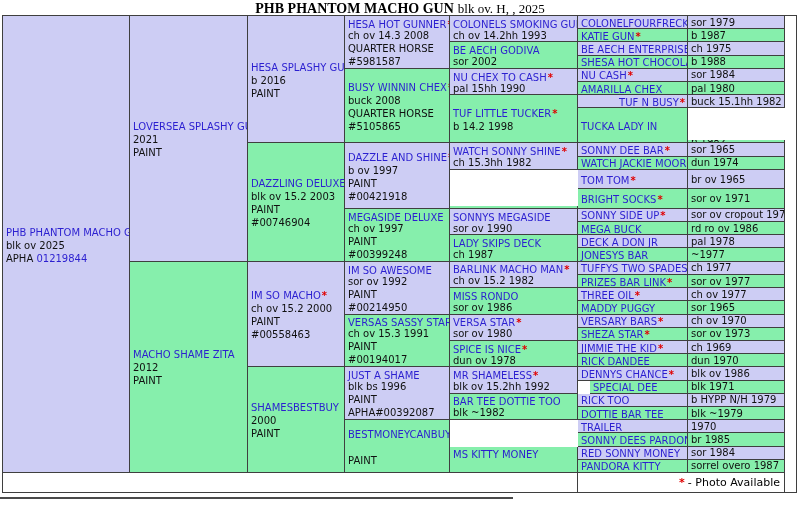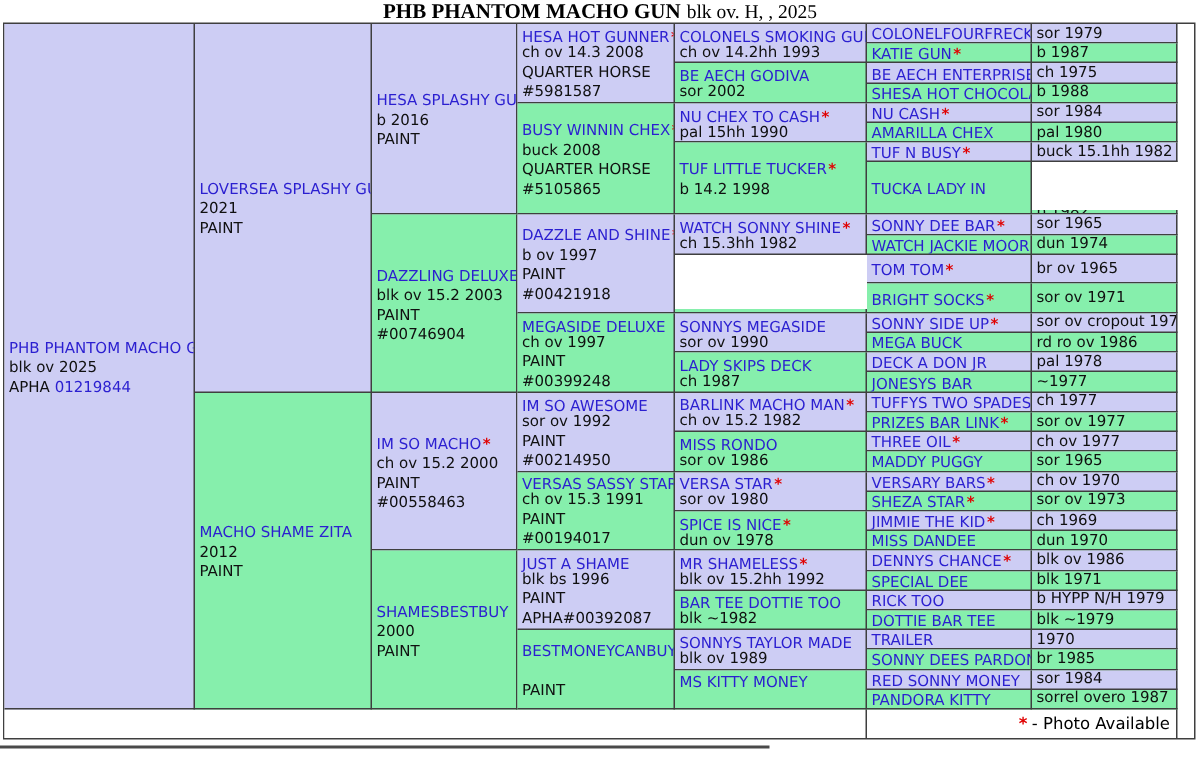--- a/index.html
+++ b/index.html
@@ -184,24 +184,20 @@
       <div class="hline">dun ov 1978</div>
     </div>
     <div class="cell bgs" style="grid-area: 25 / 5 / span 2;">
       <div class="nrow"><a class="hname">MR SHAMELESS</a><span class="star">*</span></div>
       <div class="hline">blk ov 15.2hh 1992</div>
     </div>
     <div class="cell bgd" style="grid-area: 27 / 5 / span 2;">
       <div class="nrow"><a class="hname">BAR TEE DOTTIE TOO</a></div>
       <div class="hline">blk ~1982</div>
     </div>
-    <div class="cell bgs" style="grid-area: 29 / 5 / span 2;">
-      <div class="nrow"><a class="hname">SONNYS TAYLOR MADE</a></div>
-      <div class="hline">blk ov 1989</div>
-    </div>
     <div class="cell bgd" style="grid-area: 31 / 5 / span 2;">
       <div class="nrow"><a class="hname">MS KITTY MONEY</a></div>
       <div class="hline"></div>
     </div>
     <div class="cell bgs vrow" style="grid-area: 1 / 6 / span 1;">
       <div class="nrow"><a class="hname">COLONELFOURFRECKLE</a></div>
     </div>
     <div class="cell bgs vrow" style="grid-area: 1 / 7 / span 1;">
       <div class="hline">sor 1979</div>
     </div>
@@ -228,21 +224,21 @@
     </div>
     <div class="cell bgs vrow" style="grid-area: 5 / 7 / span 1;">
       <div class="hline">sor 1984</div>
     </div>
     <div class="cell bgd vrow" style="grid-area: 6 / 6 / span 1;">
       <div class="nrow"><a class="hname">AMARILLA CHEX</a></div>
     </div>
     <div class="cell bgd vrow" style="grid-area: 6 / 7 / span 1;">
       <div class="hline">pal 1980</div>
     </div>
-    <div class="cell bgs vrow" style="grid-area: 7 / 6 / span 1;">
+    <div class="cell bgs vrow" style="grid-area: 7 / 6 / span 1; justify-content: flex-end;">
       <div class="nrow"><a class="hname">TUF N BUSY</a><span class="star">*</span></div>
     </div>
     <div class="cell bgs vrow" style="grid-area: 7 / 7 / span 1;">
       <div class="hline">buck 15.1hh 1982</div>
     </div>
     <div class="cell bgd vrow" style="grid-area: 8 / 6 / span 1;">
       <div class="nrow"><a class="hname">TUCKA LADY IN</a></div>
     </div>
     <div class="cell bgd vrow" style="grid-area: 8 / 7 / span 1; margin-top: 32px;">
       <div class="hline">b 1982</div>
@@ -331,32 +327,32 @@
     <div class="cell bgd vrow" style="grid-area: 22 / 7 / span 1;">
       <div class="hline">sor ov 1973</div>
     </div>
     <div class="cell bgs vrow" style="grid-area: 23 / 6 / span 1;">
       <div class="nrow"><a class="hname">JIMMIE THE KID</a><span class="star">*</span></div>
     </div>
     <div class="cell bgs vrow" style="grid-area: 23 / 7 / span 1;">
       <div class="hline">ch 1969</div>
     </div>
     <div class="cell bgd vrow" style="grid-area: 24 / 6 / span 1;">
-      <div class="nrow"><a class="hname">MISS DANDEE</a></div>
+      <div class="nrow"><a class="hname">RICK DANDEE</a></div>
     </div>
     <div class="cell bgd vrow" style="grid-area: 24 / 7 / span 1;">
       <div class="hline">dun 1970</div>
     </div>
     <div class="cell bgs vrow" style="grid-area: 25 / 6 / span 1;">
       <div class="nrow"><a class="hname">DENNYS CHANCE</a><span class="star">*</span></div>
     </div>
     <div class="cell bgs vrow" style="grid-area: 25 / 7 / span 1;">
       <div class="hline">blk ov 1986</div>
     </div>
-    <div class="cell bgd vrow" style="grid-area: 26 / 6 / span 1;">
+    <div class="cell bgd vrow" style="grid-area: 26 / 6 / span 1; margin-left: 12px;">
       <div class="nrow"><a class="hname">SPECIAL DEE</a></div>
     </div>
     <div class="cell bgd vrow" style="grid-area: 26 / 7 / span 1;">
       <div class="hline">blk 1971</div>
     </div>
     <div class="cell bgs vrow" style="grid-area: 27 / 6 / span 1;">
       <div class="nrow"><a class="hname">RICK TOO</a></div>
     </div>
     <div class="cell bgs vrow" style="grid-area: 27 / 7 / span 1;">
       <div class="hline">b HYPP N/H 1979</div>

